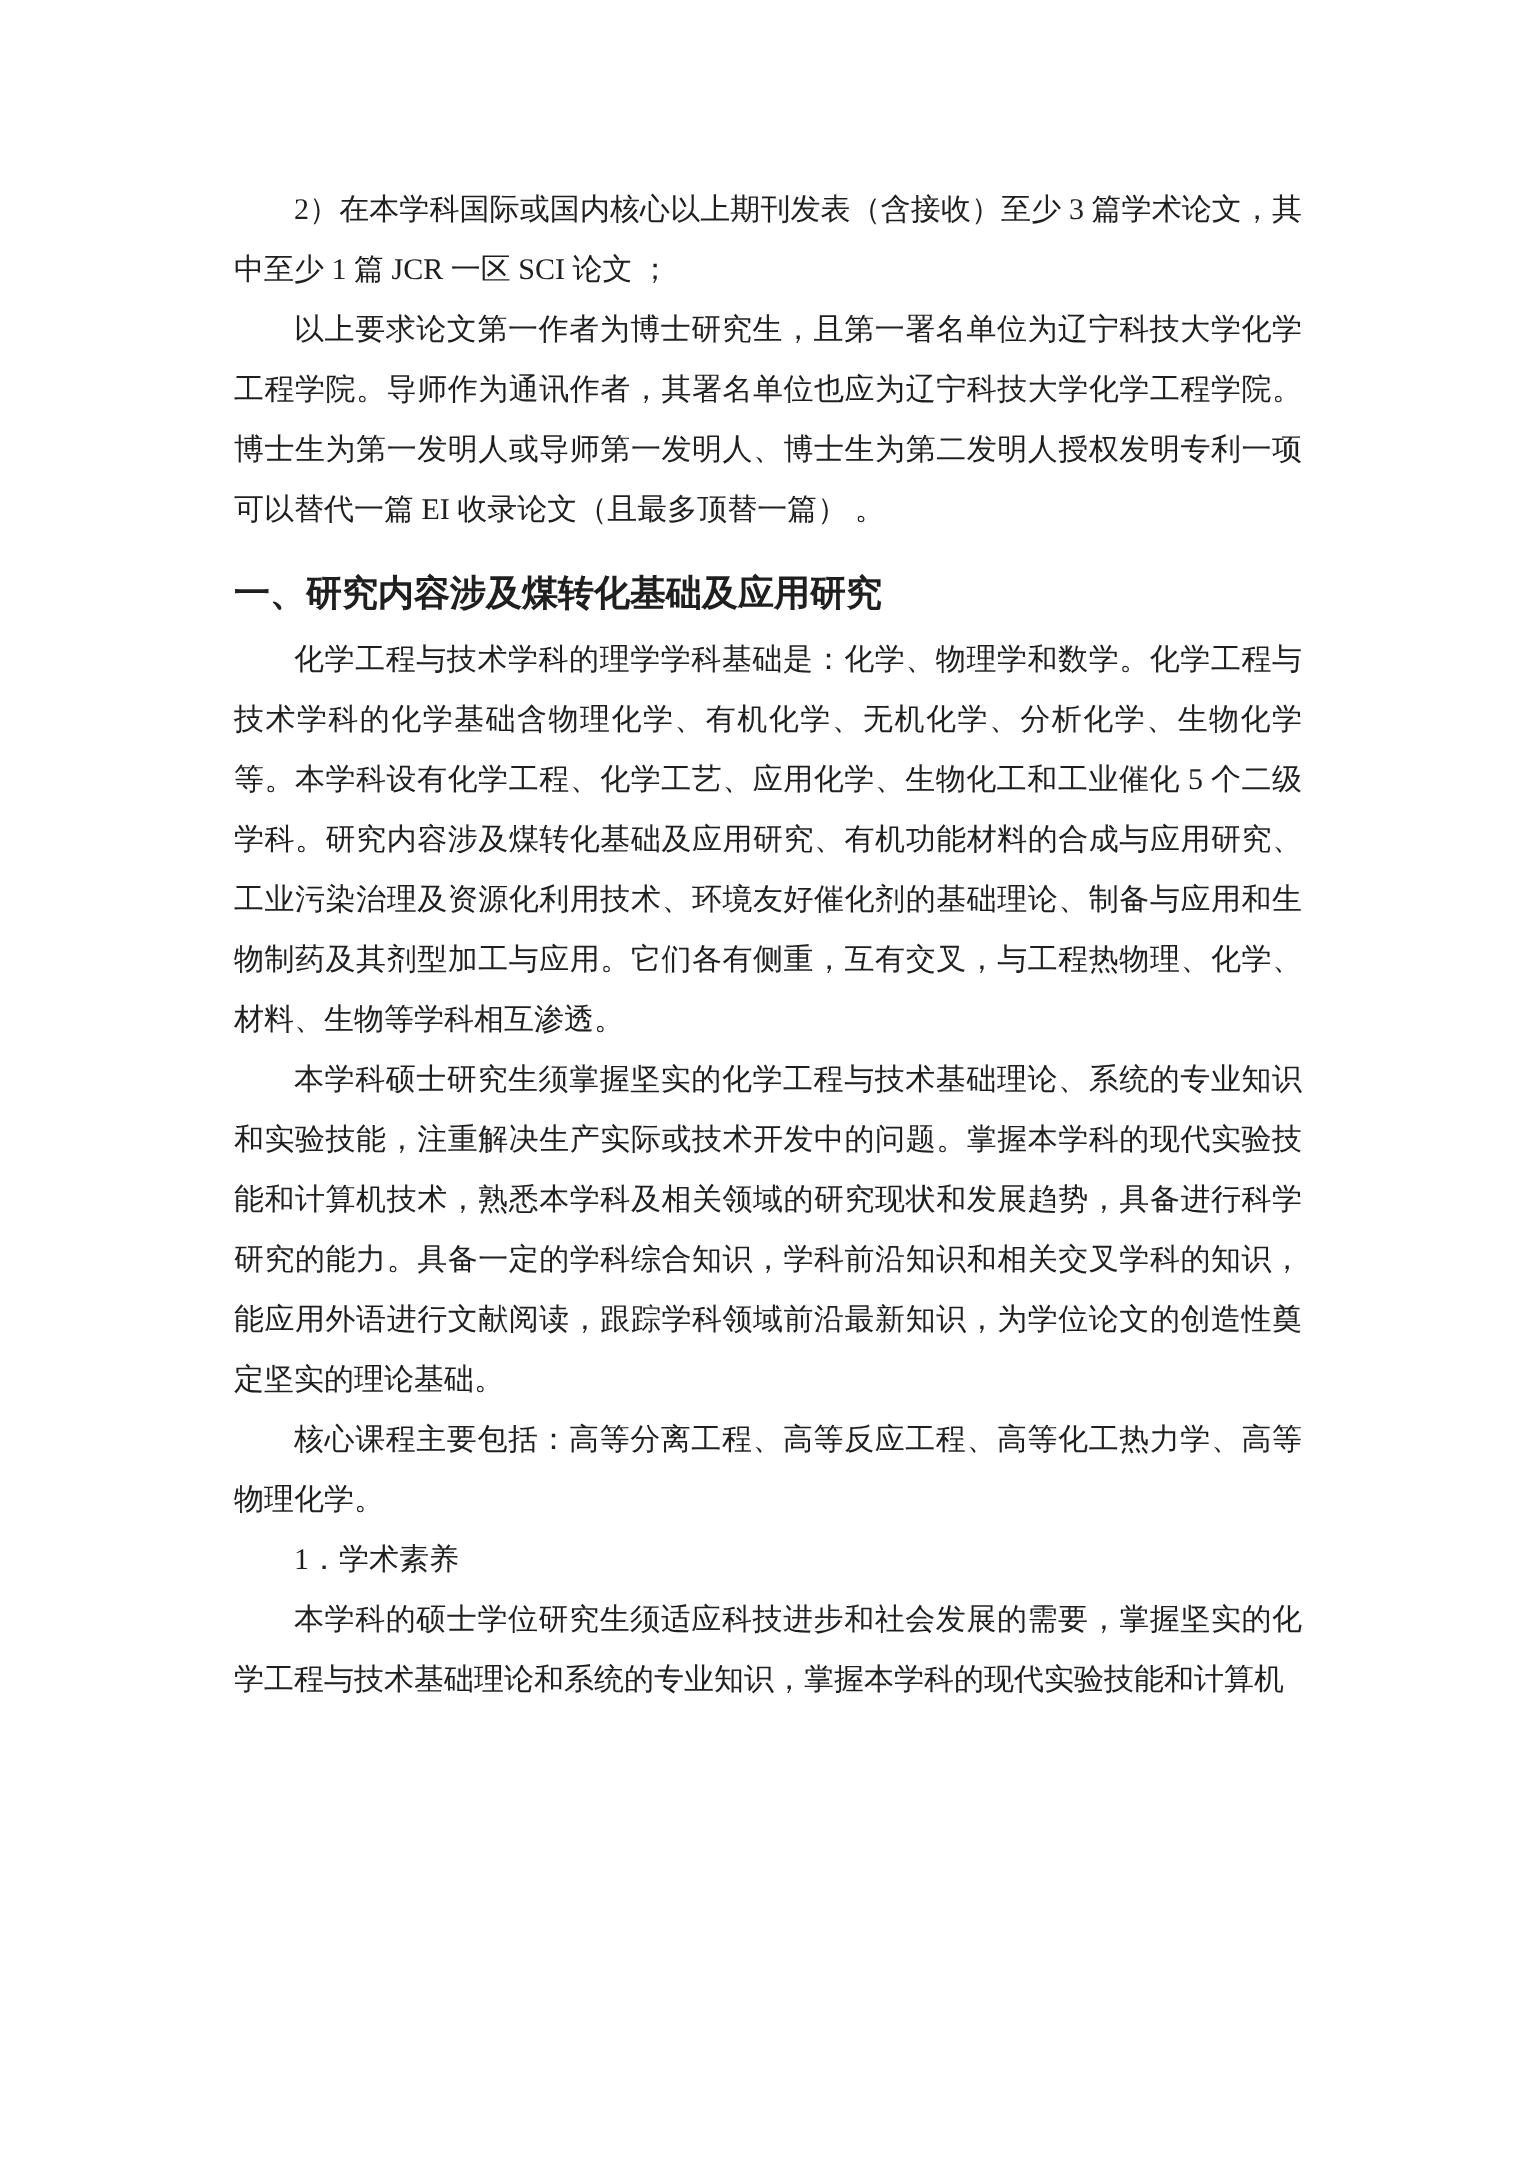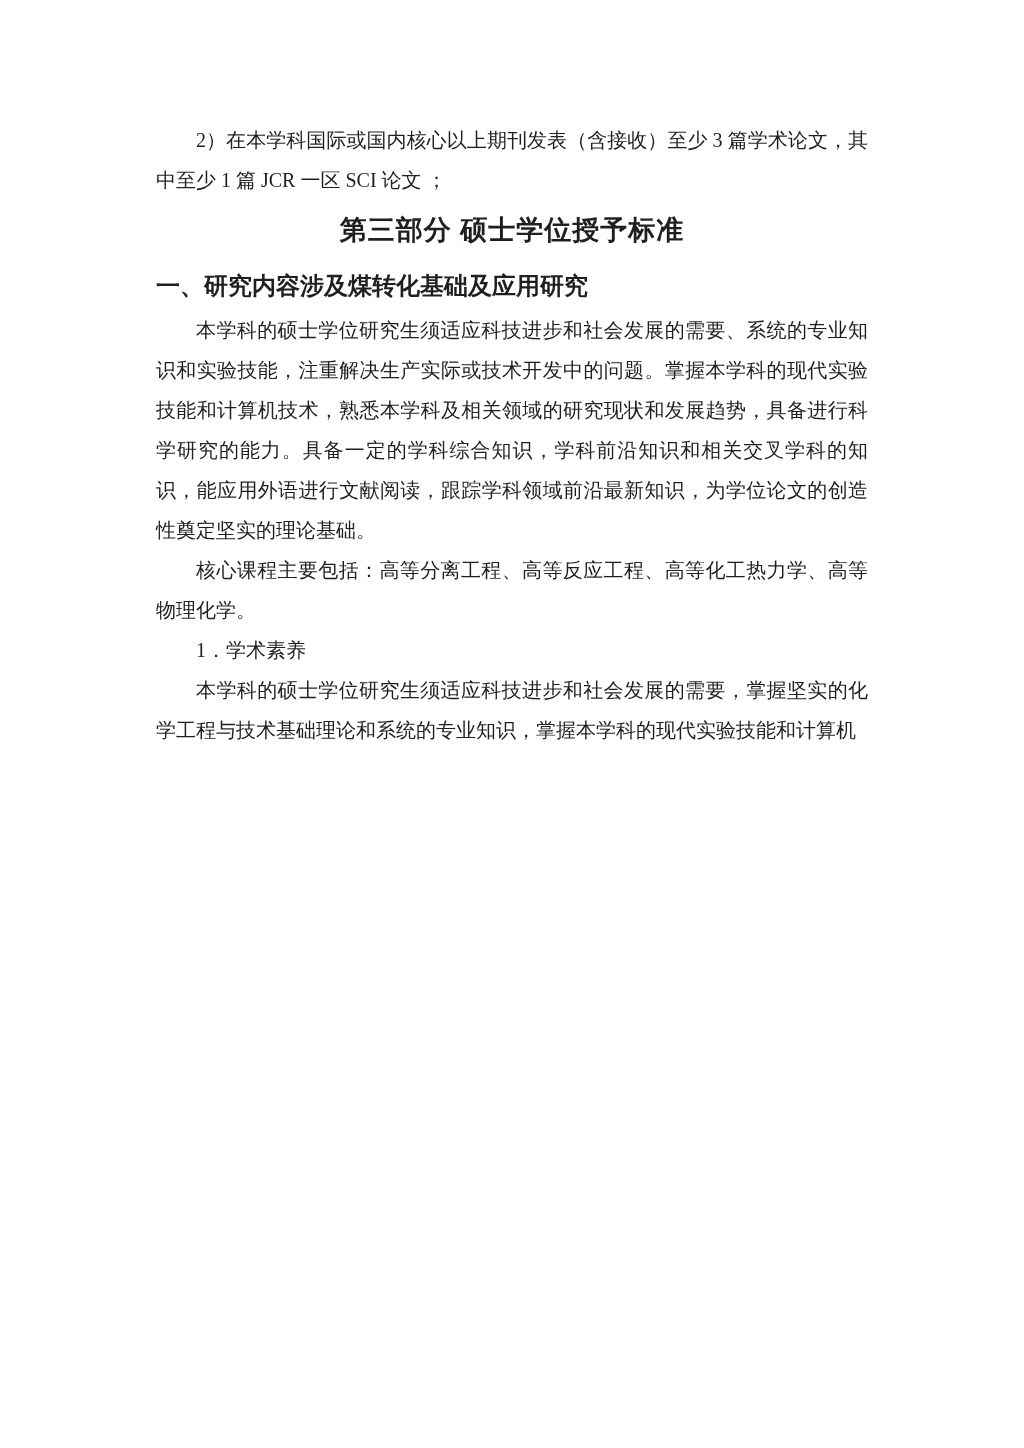--- a/index.html
+++ b/index.html
@@ -52,27 +52,28 @@
   }
 </style>
 </head>
 <body>
 
 <div class="page">
 
   <p class="body">2）在本学科国际或国内核心以上期刊发表（含接收）至少 3 篇学术论文，其中至少 1 篇 JCR 一区 SCI 论文 ；</p>
 
 
+  <p class="body">以上要求论文第一作者为博士研究生，且第一署名单位为辽宁科技大学化学工程学院。导师作为通讯作者，其署名单位也应为辽宁科技大学化学工程学院。博士生为第一发明人或导师第一发明人、博士生为第二发明人授权发明专利一项可以替代一篇 EI 收录论文（且最多顶替一篇） 。</p>
 
-  <h1 class="part-heading">第三部分 硕士学位授予标准</h1>
 
   <h2 class="section-heading">一、研究内容涉及煤转化基础及应用研究</h2>
 
+  <p class="body">化学工程与技术学科的理学学科基础是：化学、物理学和数学。化学工程与技术学科的化学基础含物理化学、有机化学、无机化学、分析化学、生物化学等。本学科设有化学工程、化学工艺、应用化学、生物化工和工业催化 5 个二级学科。研究内容涉及煤转化基础及应用研究、有机功能材料的合成与应用研究、工业污染治理及资源化利用技术、环境友好催化剂的基础理论、制备与应用和生物制药及其剂型加工与应用。它们各有侧重，互有交叉，与工程热物理、化学、材料、生物等学科相互渗透。</p>
 
-  <p class="body">本学科的硕士学位研究生须适应科技进步和社会发展的需要、系统的专业知识和实验技能，注重解决生产实际或技术开发中的问题。掌握本学科的现代实验技能和计算机技术，熟悉本学科及相关领域的研究现状和发展趋势，具备进行科学研究的能力。具备一定的学科综合知识，学科前沿知识和相关交叉学科的知识，能应用外语进行文献阅读，跟踪学科领域前沿最新知识，为学位论文的创造性奠定坚实的理论基础。</p>
+  <p class="body">本学科硕士研究生须掌握坚实的化学工程与技术基础理论、系统的专业知识和实验技能，注重解决生产实际或技术开发中的问题。掌握本学科的现代实验技能和计算机技术，熟悉本学科及相关领域的研究现状和发展趋势，具备进行科学研究的能力。具备一定的学科综合知识，学科前沿知识和相关交叉学科的知识，能应用外语进行文献阅读，跟踪学科领域前沿最新知识，为学位论文的创造性奠定坚实的理论基础。</p>
 
   <p class="body">核心课程主要包括：高等分离工程、高等反应工程、高等化工热力学、高等物理化学。</p>
 
 
   <p class="subheading">1．学术素养</p>
 
   <p class="body">本学科的硕士学位研究生须适应科技进步和社会发展的需要，掌握坚实的化学工程与技术基础理论和系统的专业知识，掌握本学科的现代实验技能和计算机</p>
 
 </div>
 

